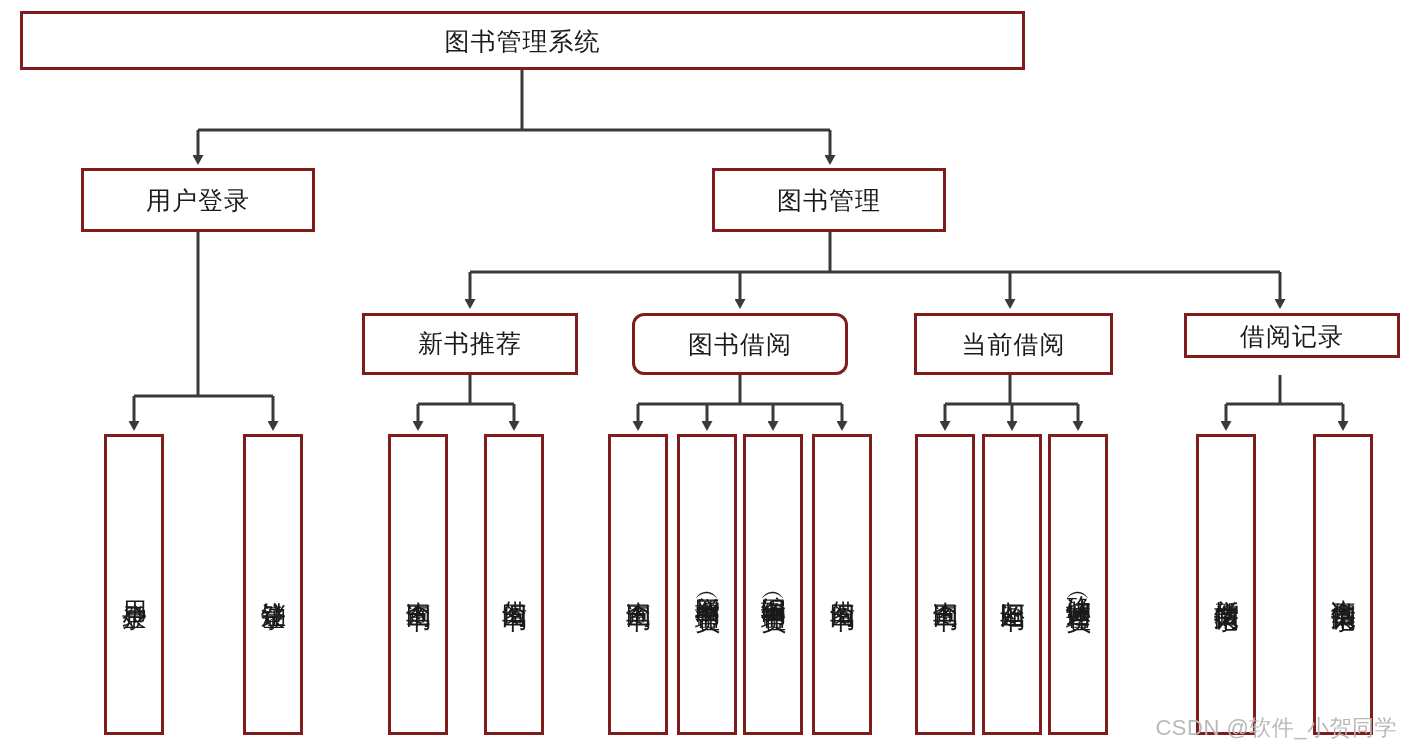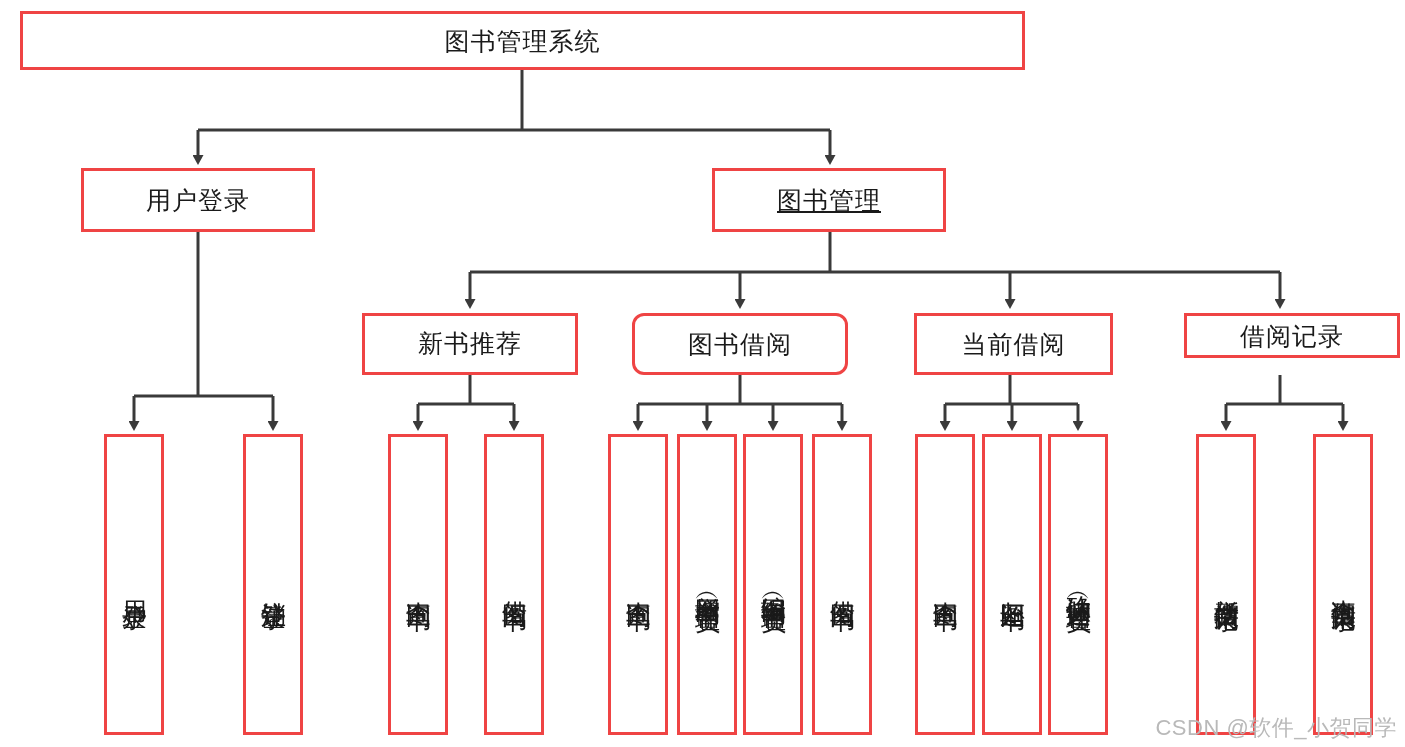--- a/index.html
+++ b/index.html
@@ -13,21 +13,21 @@
   #canvas {
     position: relative;
     width: 1405px;
     height: 747px;
     background: #ffffff;
     overflow: hidden;
   }
   .node {
     position: absolute;
     box-sizing: border-box;
-    border: 3px solid #ef4444;
+    border: 3px solid #7f1d1d;
     background: #ffffff;
     display: flex;
     align-items: center;
     justify-content: center;
     color: #1a1a1a;
     text-align: center;
   }
   .node.h {
     font-size: 25px;
     line-height: 1.2;
@@ -118,21 +118,21 @@
     </g>
   </svg>
 
   <div id="nodes">
       <div class="node h" style="left: 20px; top: 11px; width: 1005px; height: 59px;">
         <span>图书管理系统</span>
       </div>
       <div class="node h" style="left: 81px; top: 168px; width: 234px; height: 64px;">
         <span>用户登录</span>
       </div>
-      <div class="node h" style="left: 712px; top: 168px; width: 234px; height: 64px; text-decoration: underline;">
+      <div class="node h" style="left: 712px; top: 168px; width: 234px; height: 64px;">
         <span>图书管理</span>
       </div>
       <div class="node h" style="left: 362px; top: 313px; width: 216px; height: 62px; font-family: Liberation Serif, serif;">
         <span>新书推荐</span>
       </div>
       <div class="node h" style="left: 632px; top: 313px; width: 216px; height: 62px; border-radius: 12px;">
         <span>图书借阅</span>
       </div>
       <div class="node h" style="left: 914px; top: 313px; width: 199px; height: 62px; justify-content: center;">
         <span>当前借阅</span>

